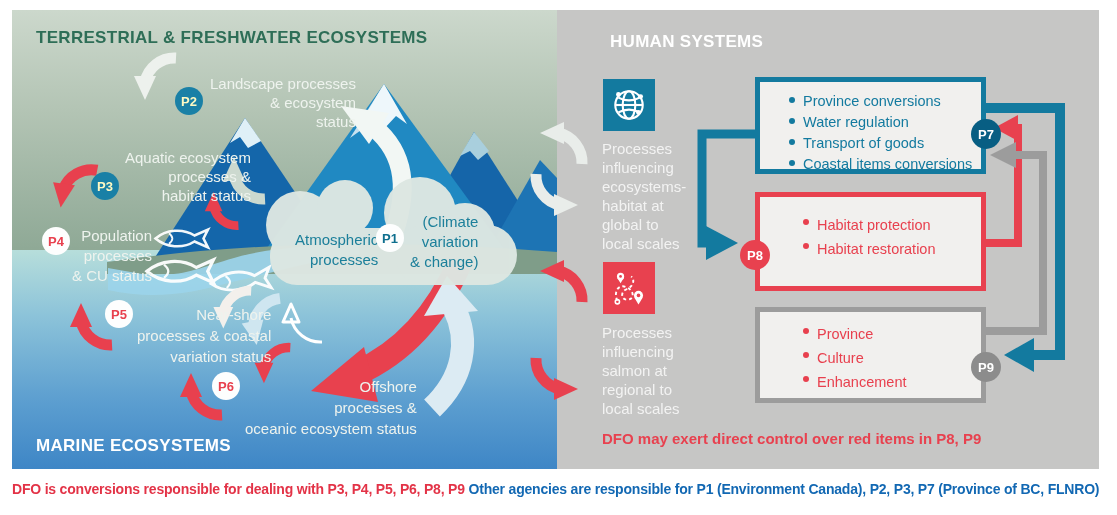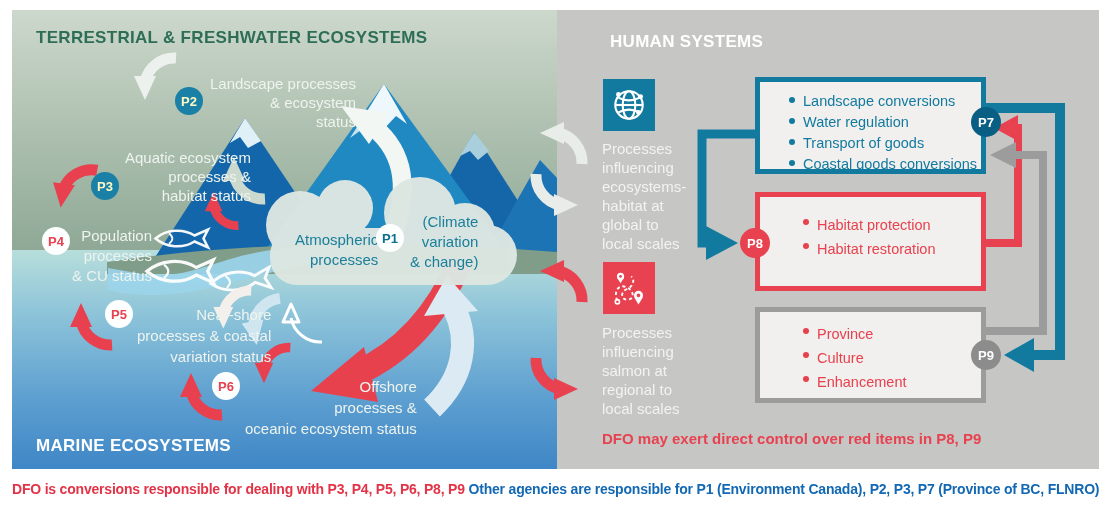--- a/index.html
+++ b/index.html
@@ -14,21 +14,21 @@
   .panel-title{position:absolute;font-weight:bold;font-size:17px;letter-spacing:.3px;}
   #terr-title{left:24px;top:18px;color:#2e6e57;}
   #marine-title{left:24px;top:426px;color:#ffffff;}
   .node-label{position:absolute;color:#eef3ee;font-size:15px;line-height:19px;}
   .node-label.lh21{line-height:21px;}
   .badge{position:absolute;width:28px;height:28px;border-radius:50%;display:flex;align-items:center;justify-content:center;
     font-size:13px;font-weight:bold;z-index:6;}
   .badge.teal{background:#1a80a6;color:#fef9c3;}
   .badge.white-teal{background:#fdfefe;color:#0e6f8e;}
   .badge.white-red{background:#fdfefe;color:#e8414f;}
-  .badge.big{width:30px;height:30px;}
+  .badge.big{width:30px;height:30px;margin-top:12px;}
   .badge.dteal{background:#085e83;color:#fff;}
   .badge.red{background:#e8414f;color:#fff;}
   .badge.gray{background:#8c8c8c;color:#fff;}
   .cloud-text{position:absolute;color:#1b7f9a;font-size:15px;line-height:20px;z-index:5;}
 
   
   #right-panel{position:absolute;left:557px;top:10px;width:542px;height:459px;background:#c6c6c5;}
   #human-title{left:53px;top:22px;color:#fff;position:absolute;font-weight:bold;font-size:17px;letter-spacing:.3px;}
   .icon-tile{position:absolute;width:52px;height:52px;display:flex;align-items:center;justify-content:center;}
   .icon-tile.teal{background:#137a9f;}
@@ -253,24 +253,24 @@
     </g>
 
     <g stroke="#9c9c9c" fill="#9c9c9c">
       <path d="M984,331 H1043 V155 H1016" stroke-width="8" fill="none"></path>
       <polygon points="990,155 1016,142 1016,168" stroke="none"></polygon>
     </g>
   </svg>
 
   <div class="hbox teal-b" style="left:755px;top:77px;width:231px;height:97px;">
     <div class="bullets tealtxt" id="p7-items">
-        <div>Landscape conversions</div>
+        <div>Province conversions</div>
         <div>Water regulation</div>
         <div>Transport of goods</div>
-        <div>Coastal goods conversions</div>
+        <div>Coastal items conversions</div>
       </div>
   </div>
   <div class="hbox red-b" style="left:755px;top:192px;width:231px;height:99px;">
     <div class="bullets redtxt" id="p8-items">
         <div>Habitat protection</div>
         <div>Habitat restoration</div>
       </div>
   </div>
   <div class="hbox gray-b" style="left:755px;top:307px;width:231px;height:96px;">
     <div class="bullets redtxt" id="p9-items">

